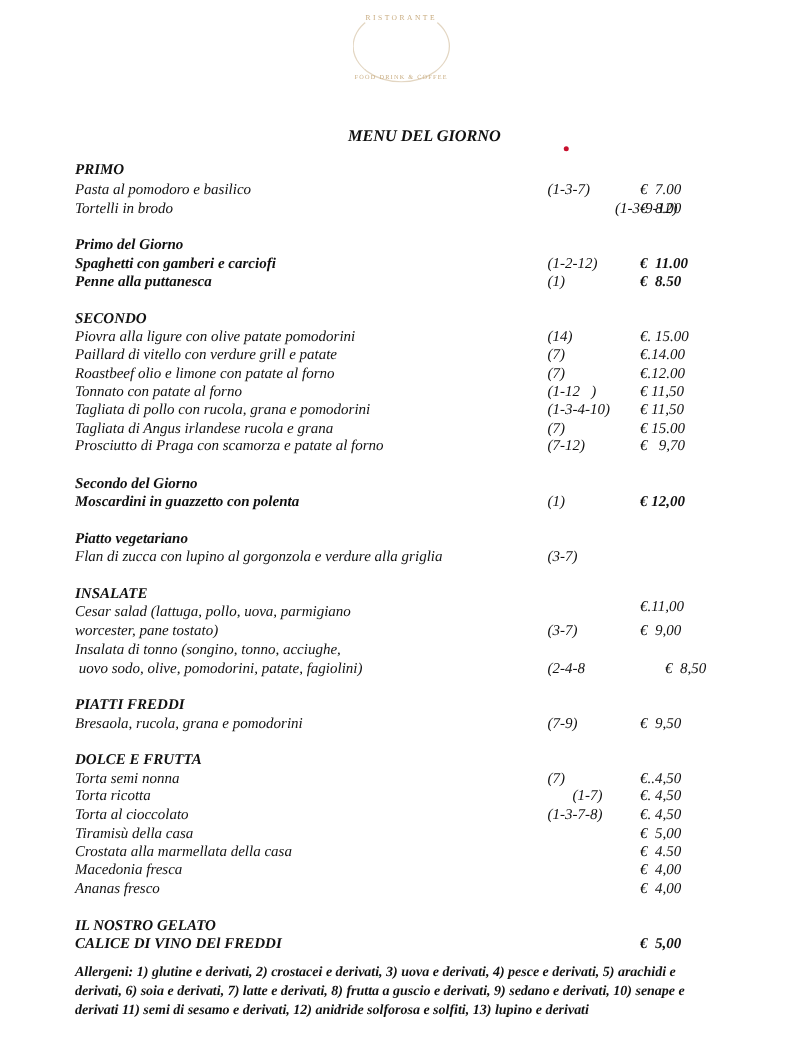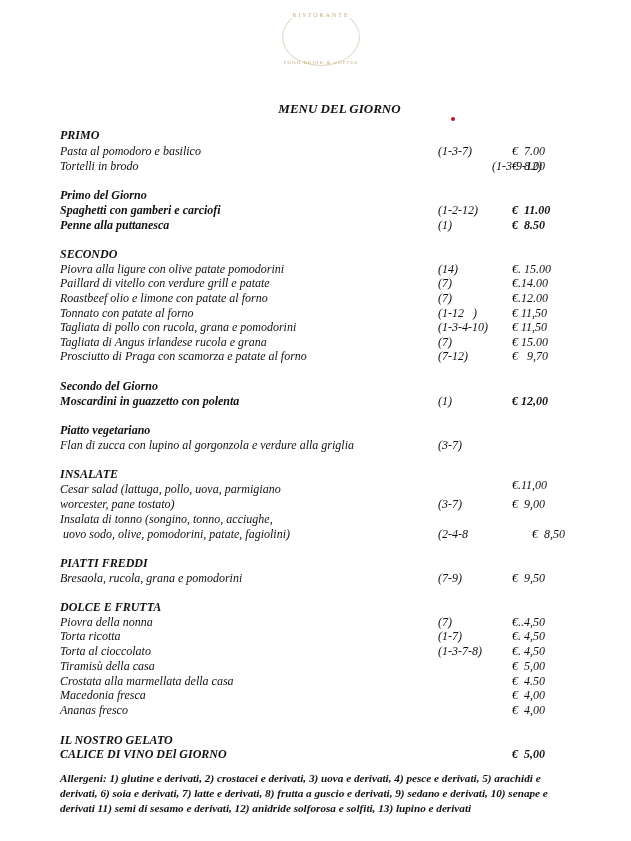--- a/index.html
+++ b/index.html
@@ -89,40 +89,40 @@
     <div class="al" style="top: 512px; left: 438px;"></div>
     <div class="pr" style="top: 512px; left: 512px;"></div>
     <div class="row" style="top: 527px;"> uovo sodo, olive, pomodorini, patate, fagiolini)</div>
     <div class="al" style="top: 527px; left: 438px;">(2-4-8</div>
     <div class="pr" style="top: 527px; left: 532px;">€  8,50</div>
     <div class="row hdr" style="top: 556px;">PIATTI FREDDI</div>
     <div class="row" style="top: 571px;">Bresaola, rucola, grana e pomodorini</div>
     <div class="al" style="top: 571px; left: 438px;">(7-9)</div>
     <div class="pr" style="top: 571px; left: 512px;">€  9,50</div>
     <div class="row hdr" style="top: 600px;">DOLCE E FRUTTA</div>
-    <div class="row" style="top: 615px;">Piovra della nonna</div>
+    <div class="row" style="top: 615px;">Torta semi nonna</div>
     <div class="al" style="top: 615px; left: 438px;">(7)</div>
     <div class="pr" style="top: 615px; left: 512px;">€..4,50</div>
     <div class="row" style="top: 629px;">Torta ricotta</div>
-    <div class="al" style="top: 629px; left: 438px;">(1-7)</div>
+    <div class="al" style="top: 629px; left: 458px;">(1-7)</div>
     <div class="pr" style="top: 629px; left: 512px;">€. 4,50</div>
     <div class="row" style="top: 644px;">Torta al cioccolato</div>
     <div class="al" style="top: 644px; left: 438px;">(1-3-7-8)</div>
     <div class="pr" style="top: 644px; left: 512px;">€. 4,50</div>
     <div class="row" style="top: 659px;">Tiramisù della casa</div>
     <div class="al" style="top: 659px; left: 438px;"></div>
     <div class="pr" style="top: 659px; left: 512px;">€  5,00</div>
     <div class="row" style="top: 674px;">Crostata alla marmellata della casa</div>
     <div class="al" style="top: 674px; left: 438px;"></div>
     <div class="pr" style="top: 674px; left: 512px;">€  4.50</div>
     <div class="row" style="top: 688px;">Macedonia fresca</div>
     <div class="al" style="top: 688px; left: 438px;"></div>
     <div class="pr" style="top: 688px; left: 512px;">€  4,00</div>
     <div class="row" style="top: 703px;">Ananas fresco</div>
     <div class="al" style="top: 703px; left: 438px;"></div>
     <div class="pr" style="top: 703px; left: 512px;">€  4,00</div>
   </div>
 
 <div class="row hdr" style="top:733px">IL NOSTRO GELATO</div>
-<div class="row hdr" style="top:747px">CALICE DI VINO DEl GIORNO</div>
+<div class="row hdr" style="top:747px">CALICE DI VINO DEl FREDDI</div>
 <div class="pr b" style="top:747px;left:512px">€  5,00</div>
 
 <div class="foot">Allergeni: 1) glutine e derivati, 2) crostacei e derivati, 3) uova e derivati, 4) pesce e derivati, 5) arachidi e derivati, 6) soia e derivati, 7) latte e derivati, 8) frutta a guscio e derivati, 9) sedano e derivati, 10) senape e derivati 11) semi di sesamo e derivati, 12) anidride solforosa e solfiti, 13) lupino e derivati</div>
 
 </body></html>

